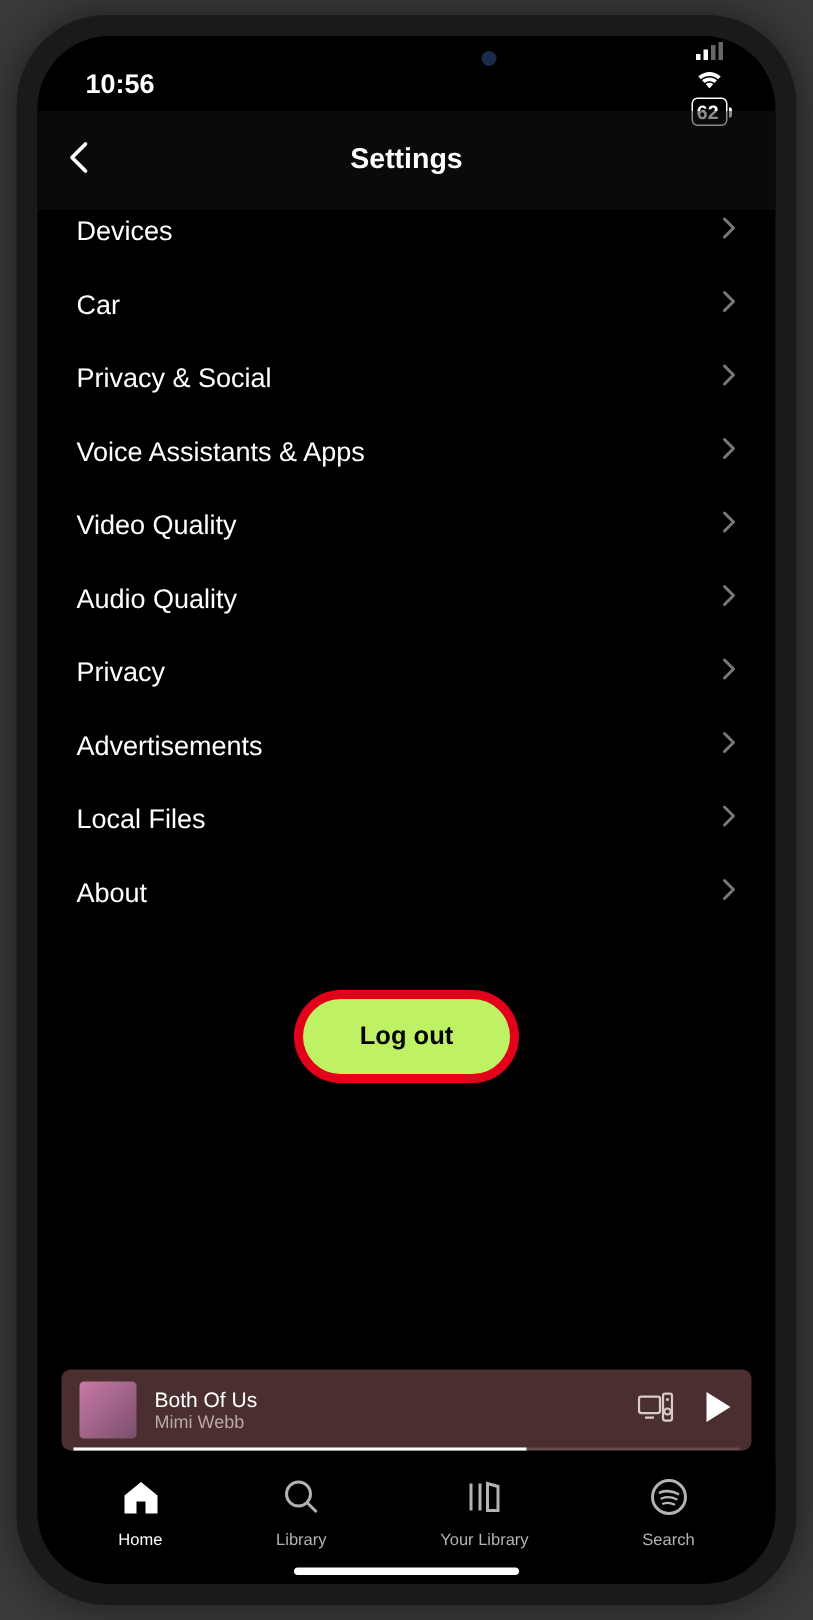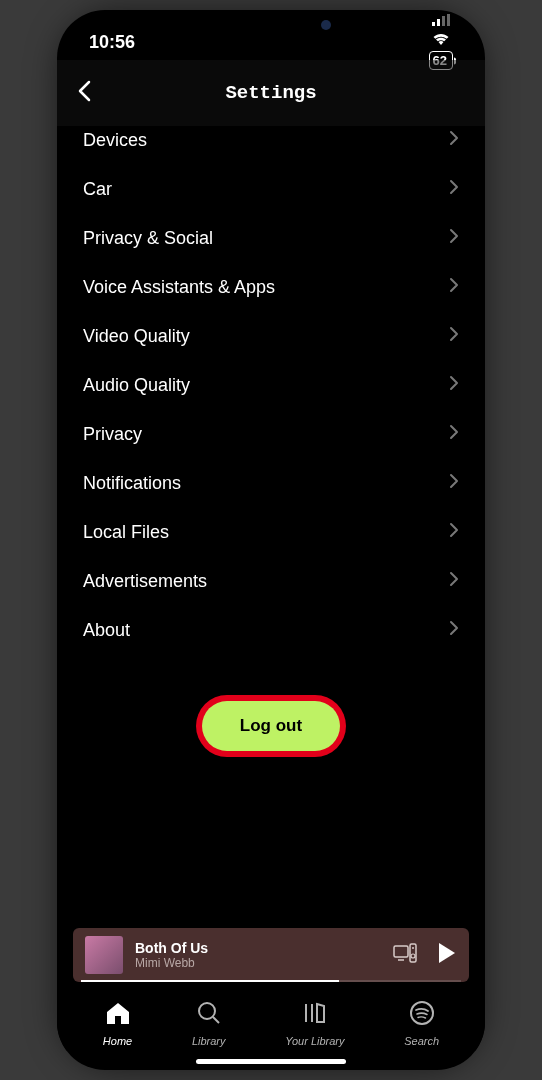--- a/index.html
+++ b/index.html
@@ -5,25 +5,25 @@
     * { margin: 0; padding: 0; box-sizing: border-box; }
     body {
       background: #3a3a3a;
       display: flex;
       justify-content: center;
       align-items: center;
       min-height: 1080px;
       font-family: -apple-system, BlinkMacSystemFont, 'Segoe UI', sans-serif;
     }
     .phone-frame {
-      width: 428px;
+      width: 520px;
       height: 1060px;
       background: #1a1a1a;
       border-radius: 60px;
-      padding: 0;
+      padding: 14px;
       box-shadow: 0 0 30px rgba(0,0,0,0.5);
       position: relative;
     }
     .phone-screen {
       width: 100%;
       height: 100%;
       background: #000;
       border-radius: 48px;
       overflow: hidden;
       position: relative;
@@ -102,21 +102,20 @@
     }
     .back-btn {
       position: absolute;
       left: 20px;
       color: #fff;
     }
     .header-title {
       color: #fff;
       font-size: 19px;
       font-weight: 700;
-      font-family: Liberation Mono, monospace;
     }
     .content {
       flex: 1;
       overflow-y: auto;
       padding: 0 0 10px;
     }
     .settings-item {
       display: flex;
       align-items: center;
       justify-content: space-between;
@@ -162,21 +161,21 @@
       height: 38px;
       background: linear-gradient(135deg, #c97aa5, #7a4e6d);
       border-radius: 3px;
       flex-shrink: 0;
     }
     .np-info {
       flex: 1;
       display: flex;
       flex-direction: column;
     }
-    .np-title { color: #fff; font-size: 14px; font-weight: 700; }
+    .np-title { color: #fff; font-size: 14px; font-weight: 400; }
     .np-artist { color: #b8a8a6; font-size: 12px; }
     .np-controls {
       display: flex;
       align-items: center;
       gap: 20px;
     }
     .np-progress {
       position: absolute;
       bottom: 0;
       left: 8px;
@@ -194,21 +193,20 @@
       justify-content: space-around;
       padding: 10px 16px 4px;
       background: #000;
     }
     .nav-item {
       display: flex;
       flex-direction: column;
       align-items: center;
       gap: 5px;
       color: #b3b3b3;
-      font-style: italic;
     }
     .nav-item.active { color: #fff; }
     .nav-label { font-size: 11px; }
     .home-indicator {
       width: 150px;
       height: 5px;
       background: #fff;
       border-radius: 3px;
       margin: 8px auto 6px;
     }
@@ -286,33 +284,27 @@
               <path d="M2 2 L8 8 L2 14" stroke="currentColor" stroke-width="2" fill="none" stroke-linecap="round" stroke-linejoin="round"></path>
             </svg></span>
       </div>
       <div class="settings-item">
         <span>Privacy</span>
         <span class="chevron"><svg width="10" height="16" viewBox="0 0 10 16">
               <path d="M2 2 L8 8 L2 14" stroke="currentColor" stroke-width="2" fill="none" stroke-linecap="round" stroke-linejoin="round"></path>
             </svg></span>
       </div>
       <div class="settings-item">
-        <span>Notifications</span>
+        <span>Advertisements</span>
         <span class="chevron"><svg width="10" height="16" viewBox="0 0 10 16">
               <path d="M2 2 L8 8 L2 14" stroke="currentColor" stroke-width="2" fill="none" stroke-linecap="round" stroke-linejoin="round"></path>
             </svg></span>
       </div>
       <div class="settings-item">
         <span>Local Files</span>
-        <span class="chevron"><svg width="10" height="16" viewBox="0 0 10 16">
-              <path d="M2 2 L8 8 L2 14" stroke="currentColor" stroke-width="2" fill="none" stroke-linecap="round" stroke-linejoin="round"></path>
-            </svg></span>
-      </div>
-      <div class="settings-item">
-        <span>Advertisements</span>
         <span class="chevron"><svg width="10" height="16" viewBox="0 0 10 16">
               <path d="M2 2 L8 8 L2 14" stroke="currentColor" stroke-width="2" fill="none" stroke-linecap="round" stroke-linejoin="round"></path>
             </svg></span>
       </div>
       <div class="settings-item">
         <span>About</span>
         <span class="chevron"><svg width="10" height="16" viewBox="0 0 10 16">
               <path d="M2 2 L8 8 L2 14" stroke="currentColor" stroke-width="2" fill="none" stroke-linecap="round" stroke-linejoin="round"></path>
             </svg></span>
       </div>

